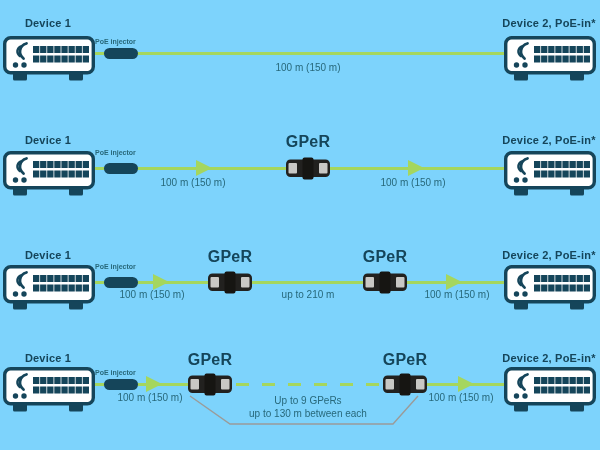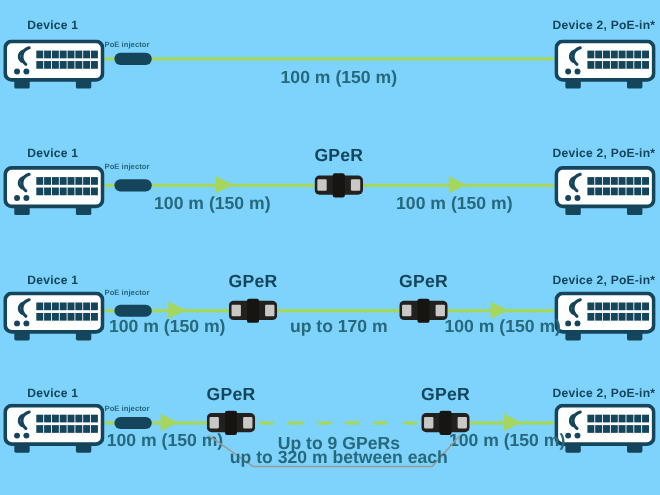--- a/index.html
+++ b/index.html
@@ -11,21 +11,21 @@
     --callout-gray:#9b9b99;
   }
   html,body{margin:0;padding:0;background:#fff;}
   .canvas{
     position:relative;width:600px;height:450px;background:#7dd3fc;overflow:hidden;
     font-family:"Liberation Sans",sans-serif;
   }
   .lbl{position:absolute;transform:translateX(-50%);white-space:nowrap;font-weight:bold;color:var(--teal);}
   .device-lbl{font-size:11px;letter-spacing:.2px;}
   .gper-lbl{font-size:16px;letter-spacing:.2px;}
-  .seg-lbl{position:absolute;transform:translateX(-50%);white-space:nowrap;font-weight:bold;font-size:16px;color:var(--text-teal);}
+  .seg-lbl{position:absolute;transform:translateX(-50%);white-space:nowrap;font-weight:normal;font-size:10px;color:var(--text-teal);}
   .poe-lbl{position:absolute;font-size:7px;font-weight:bold;color:var(--text-teal);white-space:nowrap;}
   .hline{position:absolute;height:3px;background:var(--green);}
   .hdash{position:absolute;height:3px;background:repeating-linear-gradient(90deg,var(--green) 0 13px,transparent 13px 26px);}
   .arrow{position:absolute;width:0;height:0;border-left:16px solid var(--green);border-top:8px solid transparent;border-bottom:8px solid transparent;}
   .cap{position:absolute;width:34px;height:11px;border-radius:6px;background:var(--teal);}
   svg.sw{position:absolute;width:92px;height:48px;}
   svg.gp{position:absolute;width:44px;height:23px;}
   svg.callout{position:absolute;overflow:visible;}
 </style>
 </head>
@@ -124,21 +124,21 @@
       </svg>
     <div class="poe-lbl" style="left:95px;top:263px">PoE injector</div>
     <div class="cap" style="left:104px;top:276.5px"></div>
     <svg class="gp" viewBox="0 0 44 23" style="left:208px;top:270.5px">
         <use href="#gp-icon"></use>
       </svg>
     <svg class="gp" viewBox="0 0 44 23" style="left:363px;top:270.5px">
         <use href="#gp-icon"></use>
       </svg>
     <div class="seg-lbl" style="left:152px;top:289px">100 m (150 m)</div>
-    <div class="seg-lbl" style="left:308px;top:289px">up to 170 m</div>
+    <div class="seg-lbl" style="left:308px;top:289px">up to 210 m</div>
     <div class="seg-lbl" style="left:457px;top:289px">100 m (150 m)</div>
   </div>
 
   <div>
     <div class="lbl device-lbl" style="left:48px;top:352px">Device 1</div>
     <div class="lbl gper-lbl" style="left:210px;top:351px">GPeR</div>
     <div class="lbl gper-lbl" style="left:405px;top:351px">GPeR</div>
     <div class="lbl device-lbl" style="left:549px;top:352px">Device 2, PoE-in*</div>
     <div class="hline" style="left:95px;top:382.5px;width:110px"></div>
     <div class="hdash" style="left:236px;top:382.5px;width:145px"></div>
@@ -158,16 +158,16 @@
       </svg>
     <svg class="gp" viewBox="0 0 44 23" style="left:383px;top:372.5px">
         <use href="#gp-icon"></use>
       </svg>
     <div class="seg-lbl" style="left:150px;top:392px">100 m (150 m)</div>
     <div class="seg-lbl" style="left:461px;top:392px">100 m (150 m)</div>
     <svg class="callout" viewBox="0 0 240 38" style="left:185px;top:392px;width:240px;height:38px">
       <polyline points="5,4 45,32 208,32 233,4" style="fill:none;stroke:var(--callout-gray,#9b9b99);stroke-width:1.4"></polyline>
     </svg>
     <div class="seg-lbl" style="left:308px;top:395px">Up to 9 GPeRs</div>
-    <div class="seg-lbl" style="left:308px;top:408px">up to 320 m between each</div>
+    <div class="seg-lbl" style="left:308px;top:408px">up to 130 m between each</div>
   </div>
 
 </div>
 
 </body></html>

